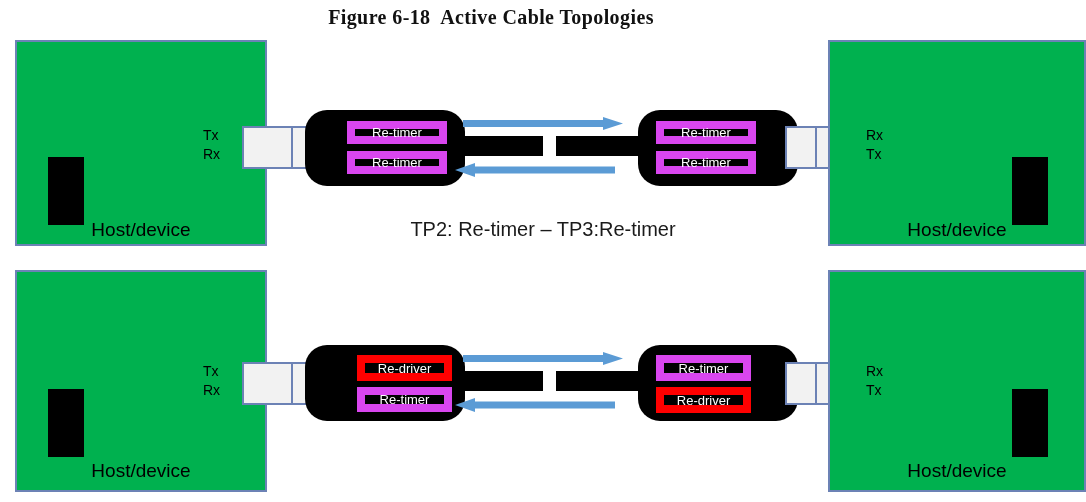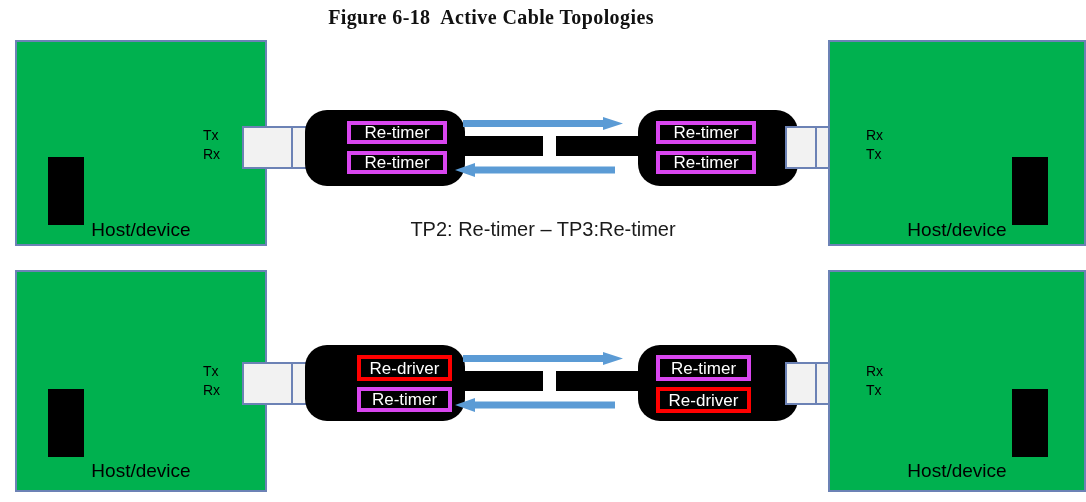--- a/index.html
+++ b/index.html
@@ -76,24 +76,24 @@
 
   
   .module {
     position: absolute;
     background: #000000;
     border-radius: 22px;
   }
   .chipbox {
     position: absolute;
     box-sizing: border-box;
-    border: 4px solid #d946ef;
+    border: 8px solid #d946ef;
     background: #000000;
     color: #FFFFFF;
-    font-size: 17px;
+    font-size: 13px;
     line-height: 1;
     display: flex;
     align-items: center;
     justify-content: center;
     white-space: nowrap;
   }
   .chipbox.red {
     border-color: #FF0000;
   }
 

